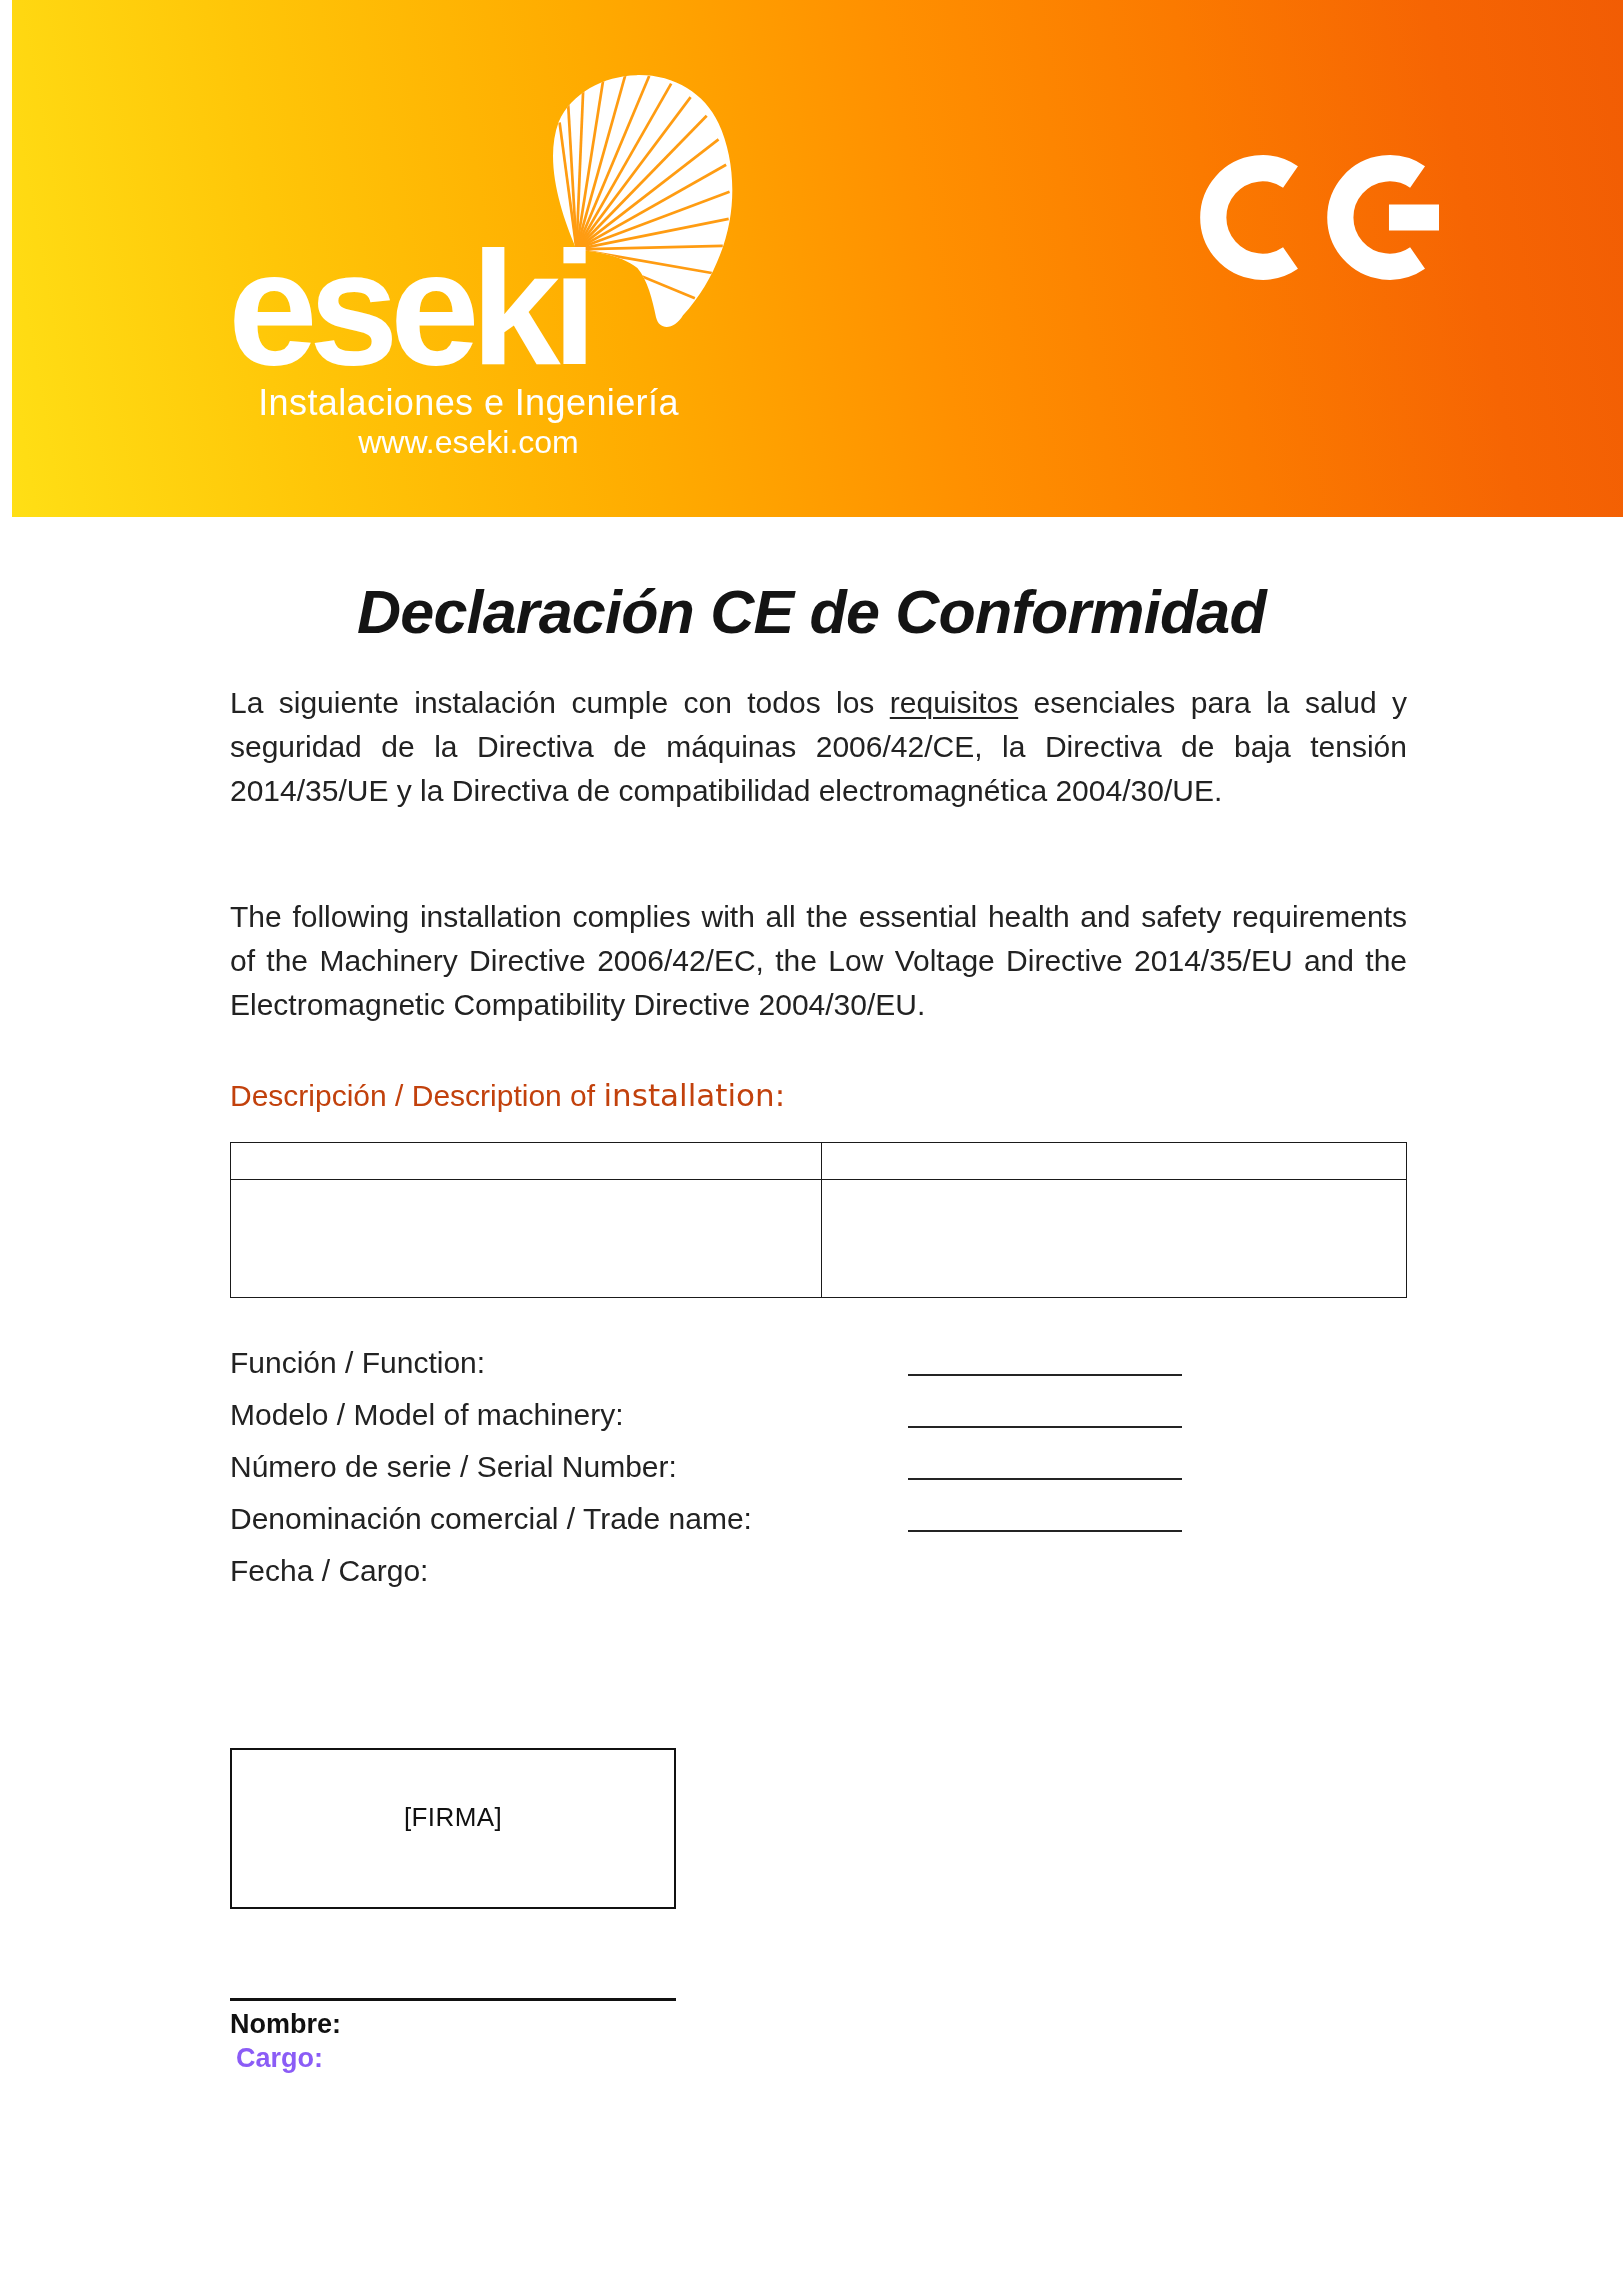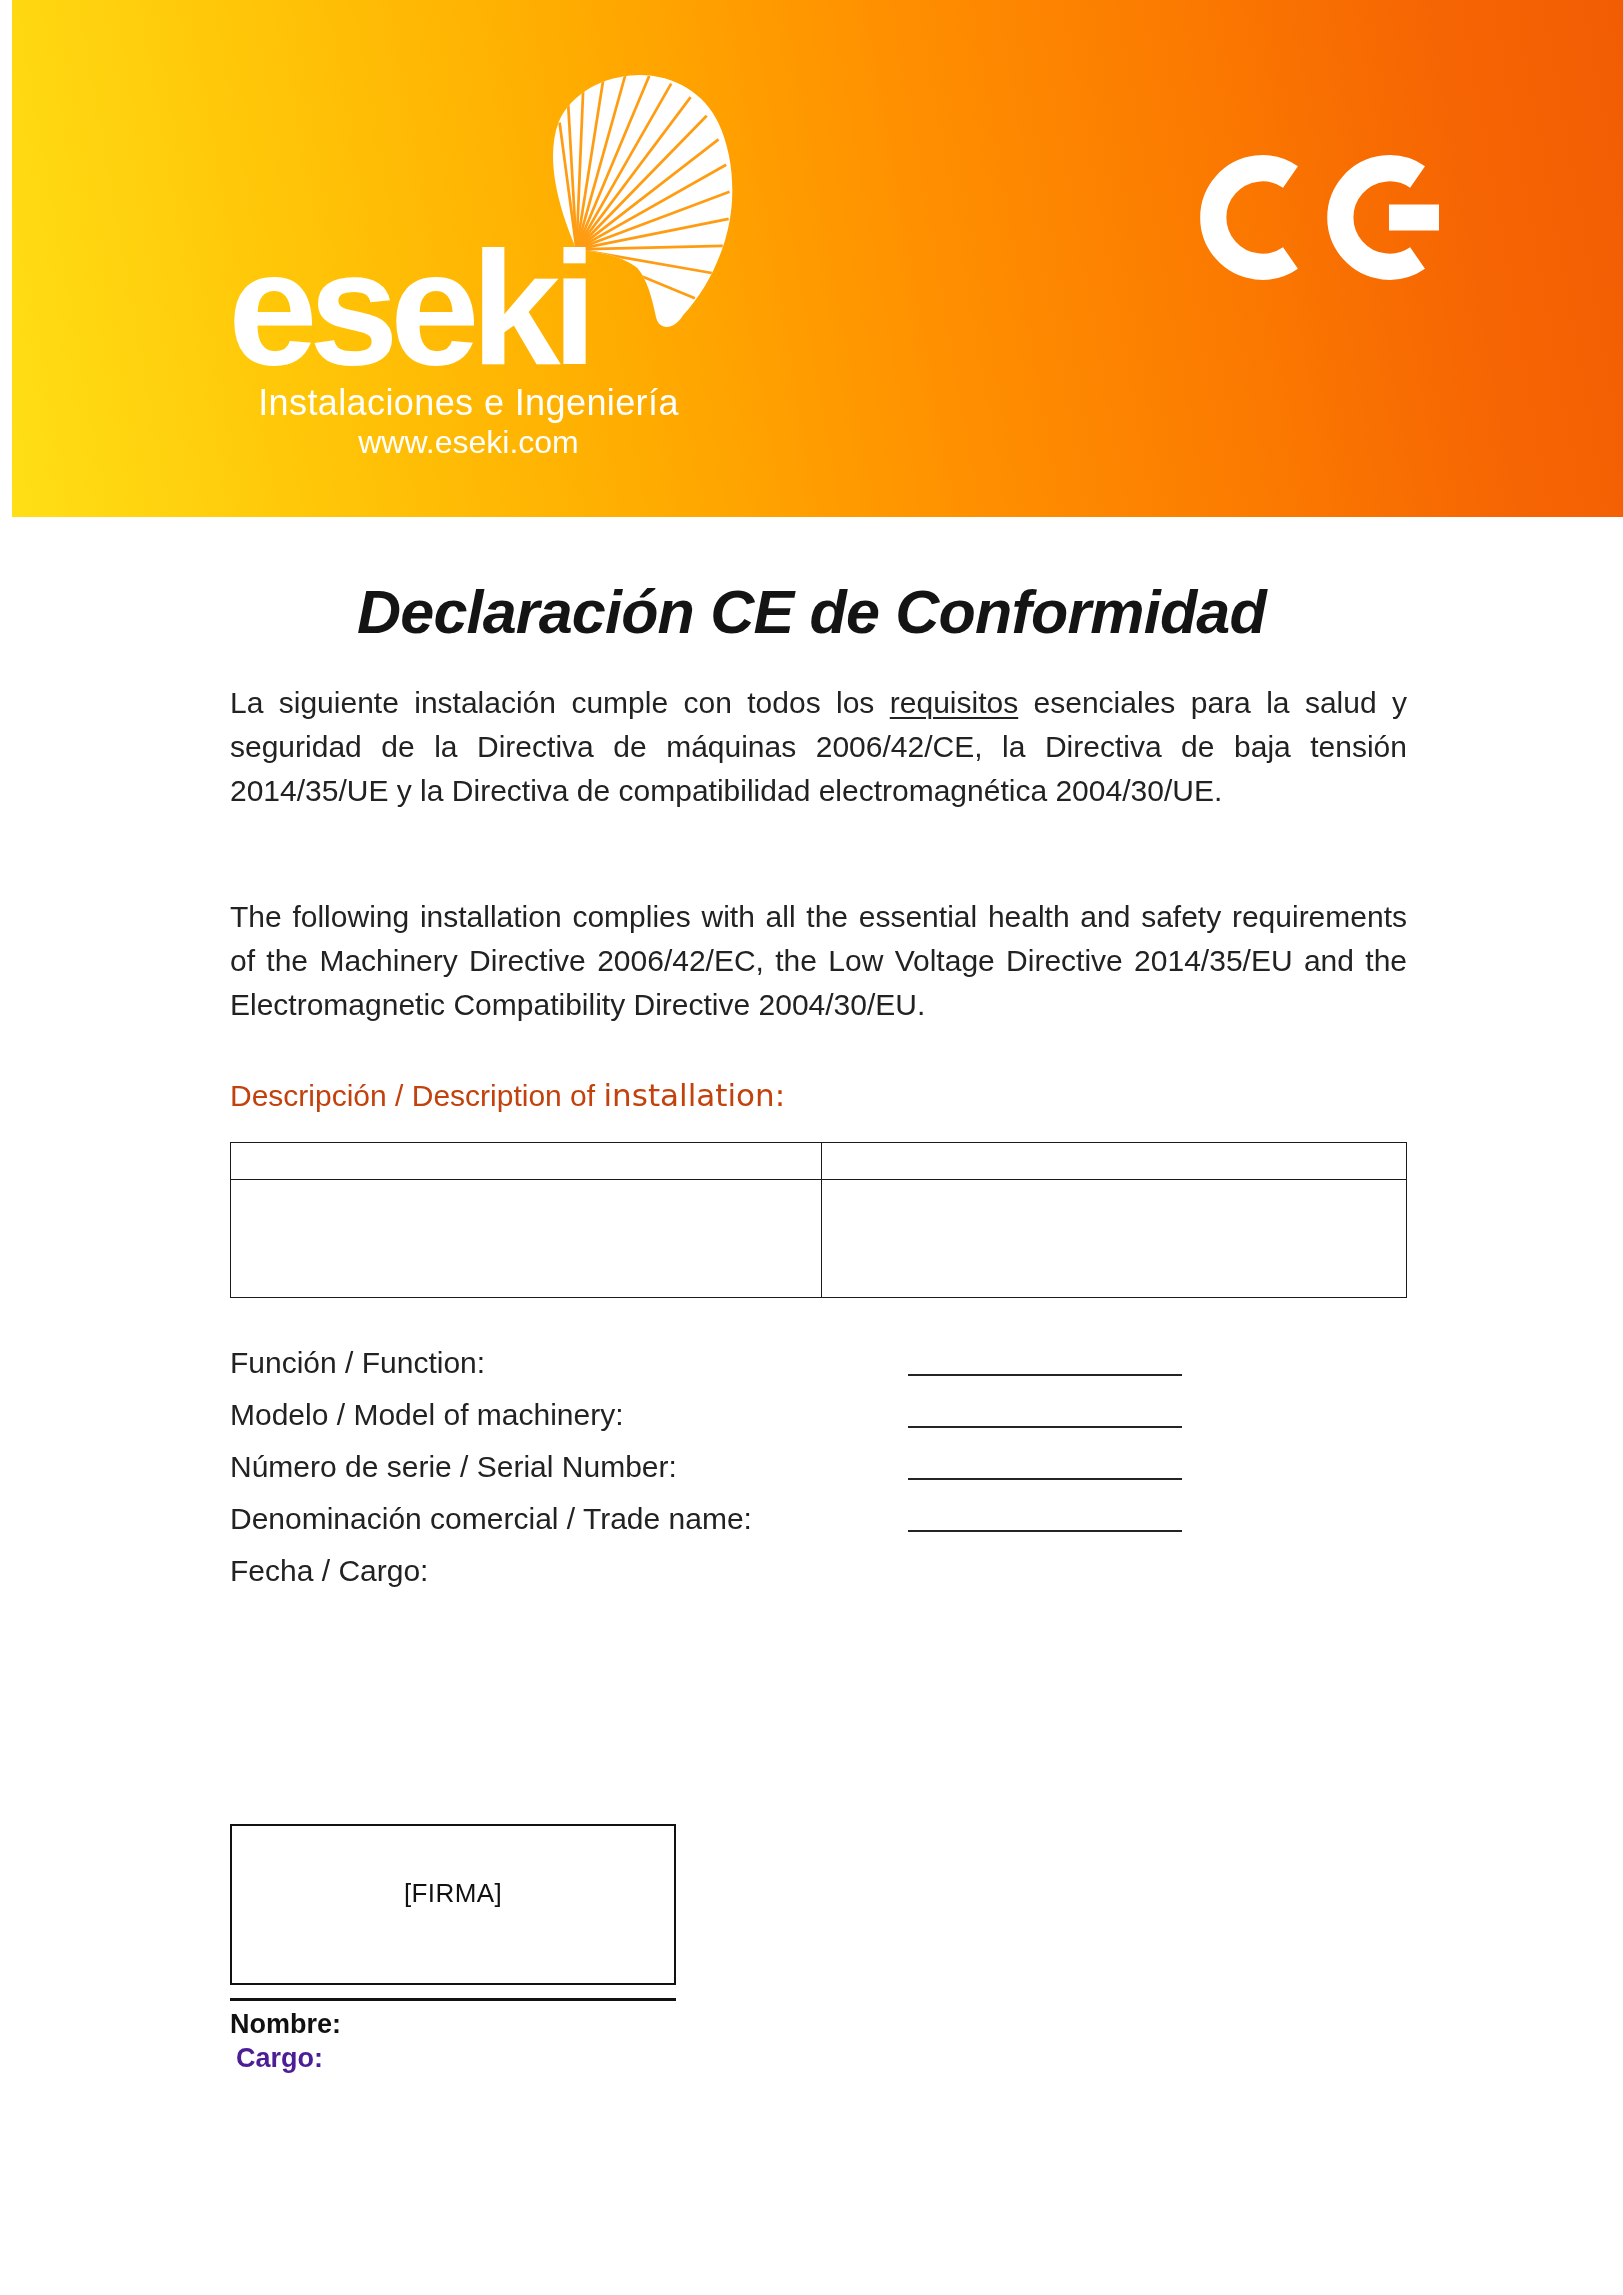--- a/index.html
+++ b/index.html
@@ -58,28 +58,28 @@
   .desc-table td{border:1.7px solid #1a1a1a;padding:0;}
   .desc-table tr.head td{height:36px;}
   .desc-table tr.body td{height:117px;}
   
   .fields{position:absolute;left:230px;top:1344px;width:1015px;}
   .field-row{position:relative;height:52px;font-size:30px;color:#222222;}
   .field-row .lbl{position:absolute;left:0;top:1.7px;line-height:34px;}
   .field-line{position:absolute;left:678px;top:30px;width:274px;height:1.7px;background:#242424;}
   
   .sig-box{
-    position:absolute;left:230px;top:1824px;width:446px;height:161px;
+    position:absolute;left:230px;top:1748px;width:446px;height:161px;
     border:2.5px solid #111111;box-sizing:border-box;
     display:flex;justify-content:center;align-items:flex-start;
   }
   .sig-box span{margin-top:52px;font-size:26px;color:#111111;letter-spacing:0.4px;}
   .sig-line{position:absolute;left:230px;top:1998px;width:446px;height:3.4px;background:#111111;}
   .sig-name{position:absolute;left:230px;top:2009px;font-size:27px;font-weight:700;color:#111111;}
-  .sig-role{position:absolute;left:236px;top:2043px;font-size:27px;font-weight:700;color:#4c1d95;}
+  .sig-role{position:absolute;left:236px;top:2043px;font-size:27px;font-weight:700;color:#8b5cf6;}
 </style>
 </head>
 <body>
 
 <div class="page">
 
   <div class="banner">
 
     <svg class="shell-svg" width="254" height="279" viewBox="0 0 300 330">
       <defs>

